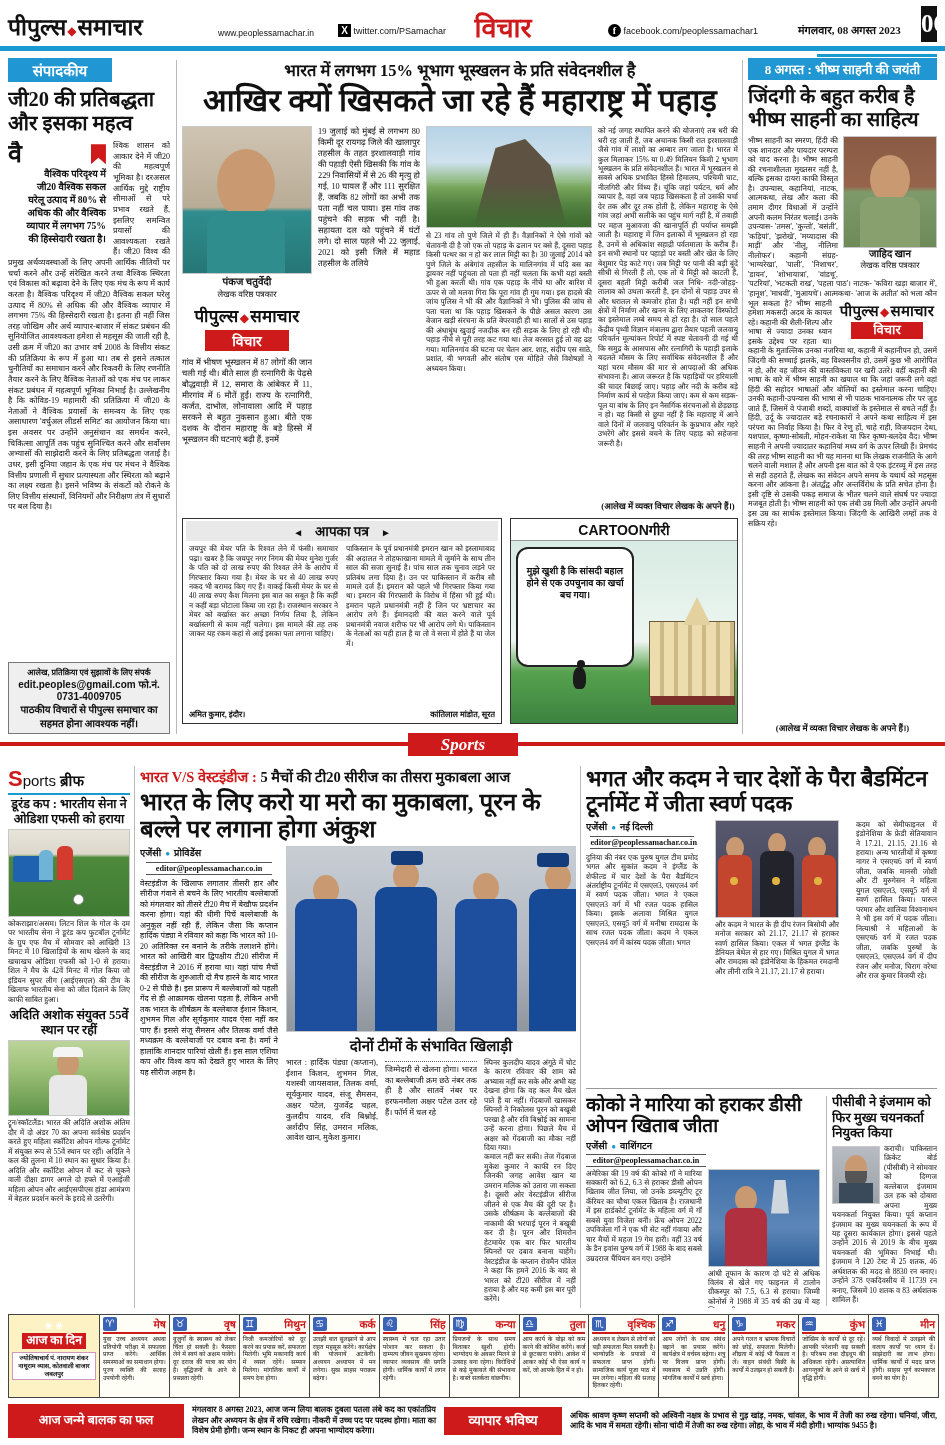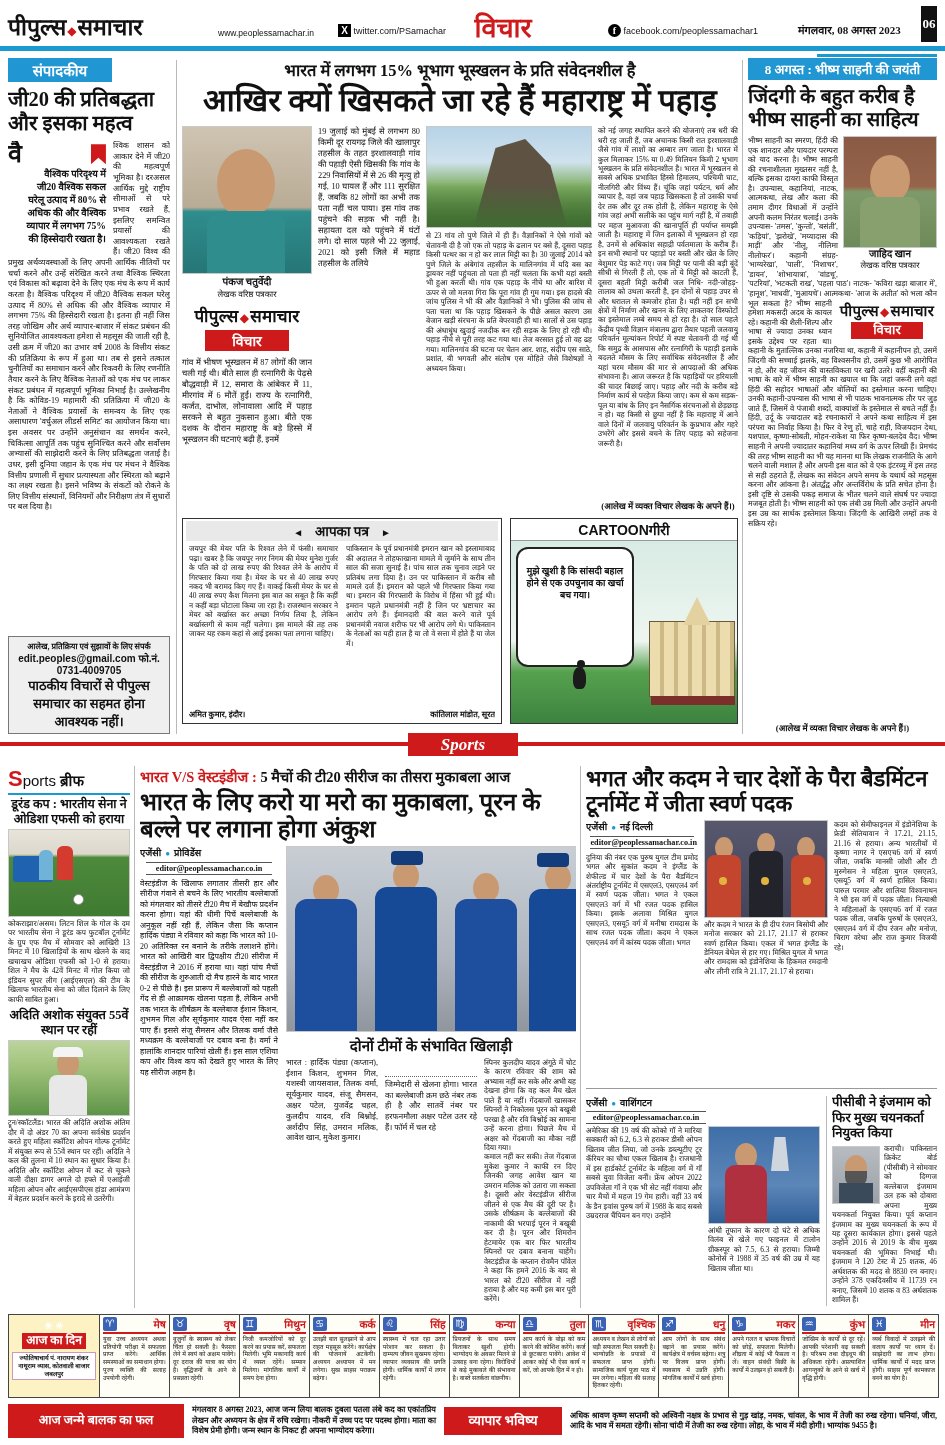--- a/index.html
+++ b/index.html
@@ -32,21 +32,21 @@
   .zi{width:14px;height:14px;background:#3b63b5;color:#fff;font-size:10px;line-height:14px;text-align:center;border-radius:2px;font-family:"DejaVu Sans",sans-serif;}
   .zn{margin-left:auto;color:#cf1a1c;font-weight:bold;font-size:10.5px;}
   .zt{font-size:6.1px;line-height:1.27;text-align:justify;}
   .flower::before{content:"❀ ❀";color:#fff;font-size:10px;}
   .arrL::before{content:"◄";font-size:10px;}
   .arrR::before{content:"►";font-size:10px;}
   .xicon{display:inline-block;width:13px;height:13px;background:#000;color:#fff;font-weight:bold;font-size:10px;line-height:13px;text-align:center;font-family:"Liberation Sans",sans-serif;}
   .ficon{display:inline-block;width:13px;height:13px;background:#000;color:#fff;border-radius:50%;font-weight:bold;font-size:10px;line-height:13px;text-align:center;font-family:"Liberation Serif",serif;}
   .ficon::before{content:"f";}
   .teamlist{font-size:8px;line-height:1.35;text-align:justify;}
-  .dotted-top{border-top:1px dotted #666;margin-top:18px;padding-top:3px;}
+  .dotted-top{border-top:1px dotted #666;margin-top:3px;padding-top:3px;}
   .face{position:absolute;border-radius:50%;background:#c99a72;}
   .sporthead{font-weight:bold;font-size:12.5px;line-height:1.2;text-align:center;margin:2px 0;}
 </style>
 </head>
 <body>
 
 <div class="page">
 
   <div class="abs" style="left:8px;top:6px;width:929px;height:40px;">
     <div class="abs" style="left:0;top:4px;font-weight:bold;font-size:23px;white-space:nowrap;">
@@ -56,21 +56,21 @@
     <div class="abs" style="left:330px;top:18px;font-size:9px;font-family:'Liberation Sans',sans-serif;">
       <span class="xicon">X</span>
       <span>twitter.com/PSamachar</span>
     </div>
     <div class="abs" style="left:435px;top:2px;width:120px;text-align:center;color:#cf1a1c;font-weight:bold;font-size:27px;">विचार</div>
     <div class="abs" style="left:600px;top:18px;font-size:9px;font-family:'Liberation Sans',sans-serif;">
       <span class="ficon"></span>
       <span>facebook.com/peoplessamachar1</span>
     </div>
     <div class="abs" style="left:790px;top:16px;font-size:11px;font-weight:bold;">मंगलवार, 08 अगस्त 2023</div>
-    <div class="abs" style="right:0;top:0;width:16px;height:36px;background:#111;color:#fff;font-weight:bold;font-size:13px;text-align:center;line-height:36px;">06</div>
+    <div class="abs" style="right:0;top:0;width:16px;height:36px;background:#111;color:#fff;font-weight:bold;font-size:25px;text-align:center;line-height:36px;">06</div>
   </div>
   <div class="abs" style="left:0;top:46px;width:945px;height:5px;background:#1b9ad2;"></div>
   <div class="abs" style="right:8px;top:54px;width:120px;height:3px;background:#1b9ad2;"></div>
 
   <div class="vline" style="left:176px;top:60px;height:674px;"></div>
   <div class="vline" style="left:742px;top:60px;height:674px;"></div>
 
   <div class="abs flexcol" style="left:8px;top:58px;width:162px;height:676px;">
     <div class="bluebox" style="width:96px;font-size:15px;padding:2px 4px;">संपादकीय</div>
     <div style="font-weight:bold;font-size:20.5px;line-height:1.15;margin:6px 0 6px 0;">जी20 की प्रतिबद्धता और इसका महत्व</div>
@@ -78,21 +78,21 @@
       <span class="dropcap">वै</span>
       <span class="pullq" style="float:left;">
         <span class="flag" style="display:block;"></span>
         <span>वैश्विक परिदृश्य में जी20 वैश्विक सकल घरेलू उत्पाद में 80% से अधिक की और वैश्विक व्यापार में लगभग 75% की हिस्सेदारी रखता है।</span>
       </span>
       <span>श्विक शासन को आकार देने में जी20 की महत्वपूर्ण भूमिका है। दरअसल आर्थिक मुद्दे राष्ट्रीय सीमाओं से परे प्रभाव रखते हैं, इसलिए समन्वित प्रयासों की आवश्यकता रखते हैं। जी20 विश्व की प्रमुख अर्थव्यवस्थाओं के लिए अपनी आर्थिक नीतियों पर चर्चा करने और उन्हें संरेखित करने तथा वैश्विक स्थिरता एवं विकास को बढ़ावा देने के लिए एक मंच के रूप में कार्य करता है। वैश्विक परिदृश्य में जी20 वैश्विक सकल घरेलू उत्पाद में 80% से अधिक की और वैश्विक व्यापार में लगभग 75% की हिस्सेदारी रखता है। इतना ही नहीं जिस तरह जोखिम और अर्थ व्यापार-बाजार में संकट प्रबंधन की सुनियोजित आवश्यकता हमेशा से महसूस की जाती रही है, उसी क्रम में जी20 का उभार वर्ष 2008 के वित्तीय संकट की प्रतिक्रिया के रूप में हुआ था। तब से इसने तत्काल चुनौतियों का समाधान करने और रिकवरी के लिए रणनीति तैयार करने के लिए वैश्विक नेताओं को एक मंच पर लाकर संकट प्रबंधन में महत्वपूर्ण भूमिका निभाई है। उल्लेखनीय है कि कोविड-19 महामारी की प्रतिक्रिया में जी20 के नेताओं ने वैश्विक प्रयासों के समन्वय के लिए एक असाधारण 'वर्चुअल लीडर्स समिट' का आयोजन किया था। इस अवसर पर उन्होंने अनुसंधान का समर्थन करने, चिकित्सा आपूर्ति तक पहुंच सुनिश्चित करने और सर्वोत्तम अभ्यासों की साझेदारी करने के लिए प्रतिबद्धता जताई है। उधर, इसी दुनिया जहान के एक मंच पर मंथन ने वैश्विक वित्तीय प्रणाली में सुधार प्रत्यास्थता और स्थिरता को बढ़ाने का लक्ष्य रखता है। इसने भविष्य के संकटों को रोकने के लिए वित्तीय संस्थानों, विनियमों और निरीक्षण तंत्र में सुधारों पर बल दिया है।</span>
     </div>
     <div class="contactbox">
       <div style="font-size:8px;font-weight:bold;">आलेख, प्रतिक्रिया एवं सुझावों के लिए संपर्क</div>
       <div style="font-size:10px;font-weight:bold;font-family:'Liberation Sans',sans-serif;">edit.peoples@gmail.com फो.नं. 0731-4009705</div>
-      <div style="font-size:13px;font-weight:bold;">पाठकीय विचारों से पीपुल्स समाचार का सहमत होना आवश्यक नहीं।</div>
+      <div style="font-size:10px;font-weight:bold;">पाठकीय विचारों से पीपुल्स समाचार का सहमत होना आवश्यक नहीं।</div>
     </div>
   </div>
 
   <div class="abs" style="left:182px;top:58px;width:556px;height:676px;">
     <div style="text-align:center;font-weight:bold;font-size:16.5px;">भारत में लगभग 15% भूभाग भूस्खलन के प्रति संवेदनशील है</div>
     <div style="text-align:center;font-weight:bold;font-size:31px;line-height:1.1;margin:3px 0 8px 0;">आखिर क्यों खिसकते जा रहे हैं महाराष्ट्र में पहाड़</div>
 
     <div style="display:flex;gap:6px;height:386px;overflow:hidden;">
 
       <div class="flexcol" style="width:130px;">
@@ -249,21 +249,21 @@
             <div class="t t7" style="flex:0 1 auto;">स्पिनर कुलदीप यादव अंगूठे में चोट के कारण रविवार की शाम को अभ्यास नहीं कर सके और अभी यह देखना होगा कि वह कल मैच खेल पाते हैं या नहीं। गेंदबाजों खासकर स्पिनरों ने निकोलस पूरन को बखूबी परखा है और रवि बिश्नोई का सामना उन्हें करना होगा। पिछले मैच में अक्षर को गेंदबाजी का मौका नहीं दिया गया।</div>
             <div class="t t7 grow">कमाल नहीं कर सकी। तेज गेंदबाज मुकेश कुमार ने काफी रन दिए जिनकी जगह आवेश खान या उमरान मलिक को उतारा जा सकता है। दूसरी ओर वेस्टइंडीज सीरीज जीतने से एक मैच की दूरी पर है। उसके शीर्षक्रम के बल्लेबाजों की नाकामी की भरपाई पूरन ने बखूबी कर दी है। पूरन और शिमरोन हेटमायेर एक बार फिर भारतीय स्पिनरों पर दबाव बनाना चाहेंगे। वेस्टइंडीज के कप्तान रोवमैन पॉवेल ने कहा कि हमने 2016 के बाद से भारत को टी20 सीरीज में नहीं हराया है और यह कमी इस बार पूरी करेंगे।</div>
           </div>
         </div>
       </div>
     </div>
   </div>
 
   <div class="abs flexcol" style="left:586px;top:766px;width:351px;height:318px;">
     <div style="font-weight:bold;font-size:22px;line-height:1.15;">भगत और कदम ने चार देशों के पैरा बैडमिंटन टूर्नामेंट में जीता स्वर्ण पदक</div>
-    <div style="display:flex;gap:6px;flex:1;overflow:hidden;margin-top:3px;">
+    <div style="display:flex;gap:17px;flex:1;overflow:hidden;margin-top:3px;">
       <div class="flexcol" style="width:112px;">
         <div class="by" style="text-align:left;"><span>एजेंसी</span><span class="dot"></span><span>नई दिल्ली</span></div>
         <div class="email">editor@peoplessamachar.co.in</div>
         <div class="t grow t7">दुनिया की नंबर एक पुरुष युगल टीम प्रमोद भगत और सुकांत कदम ने इंग्लैंड के शेफील्ड में चार देशों के पैरा बैडमिंटन अंतर्राष्ट्रीय टूर्नामेंट में एसएल3, एसएल4 वर्ग में स्वर्ण पदक जीता। भगत ने एकल एसएल3 वर्ग में भी रजत पदक हासिल किया। इसके अलावा मिश्रित युगल एसएल3, एसयू5 वर्ग में मनीषा रामदास के साथ रजत पदक जीता। कदम ने एकल एसएल4 वर्ग में कांस्य पदक जीता। भगत</div>
       </div>
       <div class="flexcol" style="width:124px;">
         <div class="ph" style="width:122px;height:96px;background:linear-gradient(#57586e 0%,#44455a 100%);">
           <div class="face" style="left:10px;top:16px;width:18px;height:22px;"></div>
           <div class="abs" style="left:2px;top:34px;width:34px;height:62px;background:#c4452e;border-radius:8px 8px 0 0;"></div>
           <div class="face" style="left:52px;top:12px;width:18px;height:22px;"></div>
@@ -274,20 +274,21 @@
           <div class="abs" style="left:56px;top:56px;width:8px;height:8px;background:#e3b341;border-radius:50%;"></div>
           <div class="abs" style="left:98px;top:56px;width:8px;height:8px;background:#e3b341;border-radius:50%;"></div>
         </div>
         <div class="t t7 grow" style="margin-top:2px;">और कदम ने भारत के ही दीप रंजन बिसोयी और मनोज सरकार को 21.17, 21.17 से हराकर स्वर्ण हासिल किया। एकल में भगत इंग्लैंड के डेनियल बेथेल से हार गए। मिश्रित युगल में भगत और रामदास को इंडोनेशिया के हिकमत रमदानी और लीनी रात्रि ने 21.17, 21.17 से हराया।</div>
       </div>
       <div class="t t7" style="flex:1;">कदम को सेमीफाइनल में इंडोनेशिया के फ्रेडी सेतियावान ने 17.21, 21.15, 21.16 से हराया। अन्य भारतीयों में कृष्णा नागर ने एसएच6 वर्ग में स्वर्ण जीता, जबकि मानसी जोशी और टी मुरुगेसन ने महिला युगल एसएल3, एसयू5 वर्ग में स्वर्ण हासिल किया। पारुल परमार और शालिया विश्वनाथन ने भी इस वर्ग में पदक जीता। नित्याश्री ने महिलाओं के एसएच6 वर्ग में रजत पदक जीता, जबकि पुरुषों के एसएल3, एसएल4 वर्ग में दीप रंजन और मनोज, चिराग वरेथा और राज कुमार विजयी रहे।</div>
     </div>
   </div>
 
   <div class="abs flexcol" style="left:586px;top:1094px;width:234px;height:214px;">
+    <div style="font-weight:bold;font-size:19px;line-height:1.12;">कोको ने मारिया को हराकर डीसी ओपन खिताब जीता</div>
     <div class="by" style="text-align:left;margin-top:2px;"><span>एजेंसी</span><span class="dot"></span><span>वाशिंगटन</span></div>
     <div class="email" style="width:120px;margin:2px 0;">editor@peoplessamachar.co.in</div>
     <div style="display:flex;gap:6px;flex:1;overflow:hidden;">
       <div class="t t7" style="flex:1;">अमेरिका की 19 वर्ष की कोको गॉ ने मारिया सक्कारी को 6.2, 6.3 से हराकर डीसी ओपन खिताब जीत लिया, जो उनके डब्ल्यूटीए टूर कॅरियर का चौथा एकल खिताब है। राजधानी में इस हार्डकोर्ट टूर्नामेंट के महिला वर्ग में गॉ सबसे युवा विजेता बनीं। फ्रेंच ओपन 2022 उपविजेता गॉ ने एक भी सेट नहीं गंवाया और चार मैचों में महज 19 गेम हारी। वहीं 33 वर्ष के डैन इवांस पुरुष वर्ग में 1988 के बाद सबसे उम्रदराज चैंपियन बन गए। उन्होंने</div>
       <div class="flexcol" style="width:112px;">
         <div class="ph" style="width:110px;height:96px;background:linear-gradient(#3f6fa8 0%,#5c86b8 60%,#2f5f98 100%);">
           <div class="face" style="left:26px;top:16px;width:22px;height:26px;"></div>
           <div class="abs" style="left:16px;top:38px;width:42px;height:58px;background:#b03040;border-radius:10px 10px 0 0;"></div>
           <div class="abs" style="left:62px;top:10px;width:18px;height:34px;background:#cfd6dd;clip-path:polygon(0 100%,20% 0,80% 0,100% 100%);"></div>
         </div>

